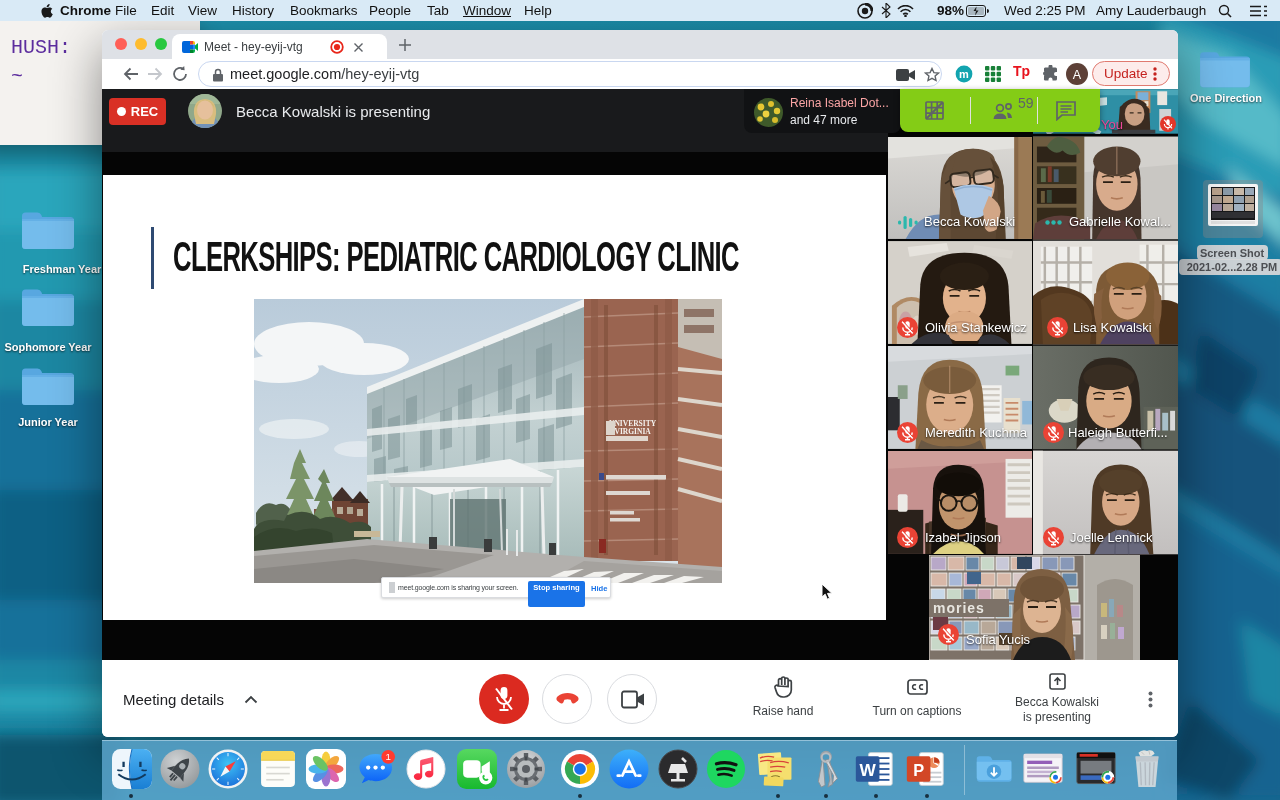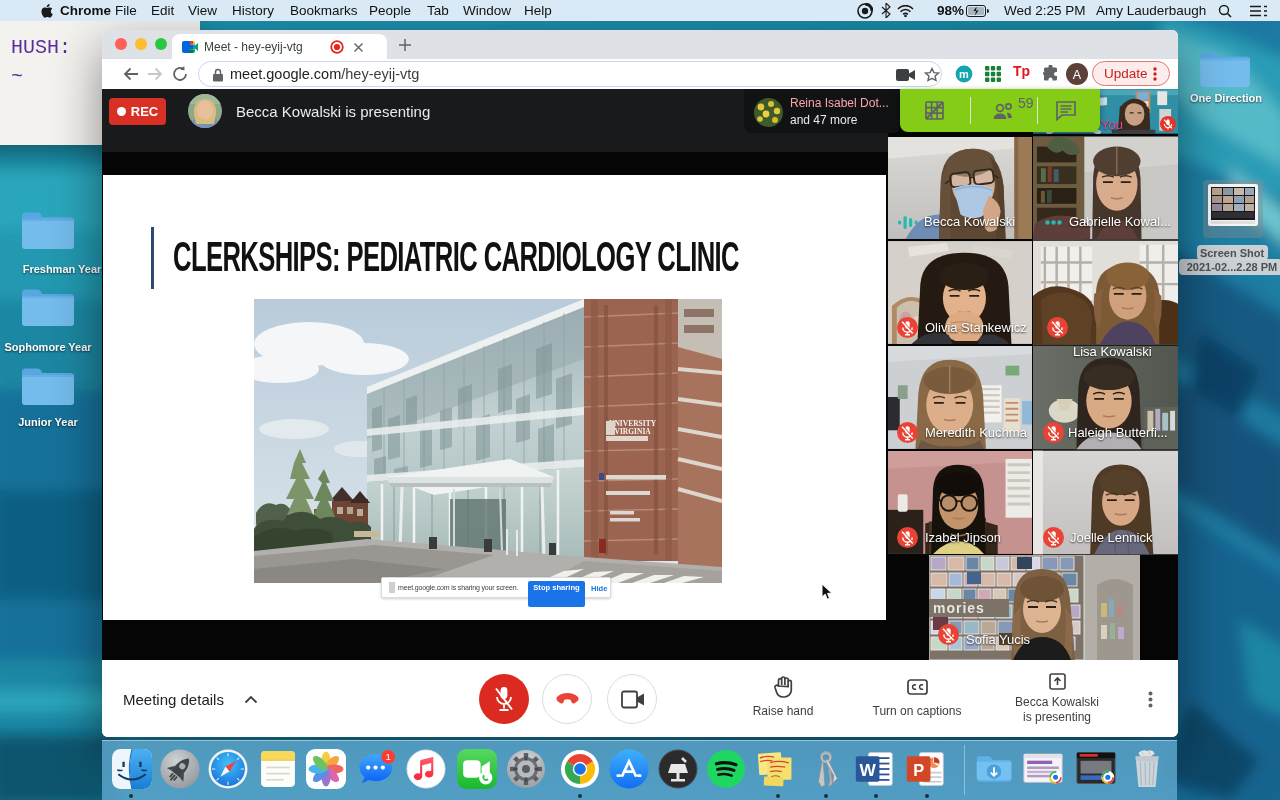--- a/index.html
+++ b/index.html
@@ -94,21 +94,21 @@
         <path d="M10.8 7.4c0-1.7 1.4-2.5 1.5-2.6-.8-1.2-2-1.3-2.5-1.4-1.1-.1-2.1.6-2.6.6-.5 0-1.4-.6-2.3-.6C3.7 3.4 2.6 4 2 5.1c-1.2 2.1-.3 5.2.9 6.9.6.8 1.3 1.8 2.2 1.7.9 0 1.2-.6 2.3-.6 1.1 0 1.4.6 2.3.6.9 0 1.5-.8 2.1-1.7.7-1 .9-1.9 1-2-.1 0-1.9-.8-2-2.6zM8.9 2.3c.5-.6.8-1.4.7-2.3-.7 0-1.6.5-2.1 1.1-.5.5-.9 1.4-.8 2.2.8.1 1.7-.4 2.2-1z" fill="#1a1a1a"></path>
       </svg>
     <span class="mi" style="position:absolute;left:60px;font-weight:bold;">Chrome</span>
     <span class="mi" style="position:absolute;left:115px;">File</span>
     <span class="mi" style="position:absolute;left:151px;">Edit</span>
     <span class="mi" style="position:absolute;left:188px;">View</span>
     <span class="mi" style="position:absolute;left:232px;">History</span>
     <span class="mi" style="position:absolute;left:290px;">Bookmarks</span>
     <span class="mi" style="position:absolute;left:369px;">People</span>
     <span class="mi" style="position:absolute;left:427px;">Tab</span>
-    <span class="mi" style="position:absolute;left:463px;">Window</span>
+    <span class="mi" style="position:absolute;left:463px;text-decoration:underline;">Window</span>
     <span class="mi" style="position:absolute;left:524px;">Help</span>
     <svg style="position:absolute;left:857px;top:3px;" width="16" height="16" viewBox="0 0 16 16">
         <circle cx="8" cy="8" r="7" fill="none" stroke="#1a1a1a" stroke-width="1.6"></circle>
         <circle cx="8" cy="8" r="3.2" fill="#1a1a1a"></circle>
         <path d="M8 1 A7 7 0 0 1 15 8" fill="none" stroke="#1a1a1a" stroke-width="3"></path>
       </svg>
     <svg style="position:absolute;left:881px;top:3px;" width="10" height="15" viewBox="0 0 10 15">
         <path d="M5 0 L5 15 M5 0 L9 4 L1 11 M5 15 L9 11 L1 4" stroke="#1a1a1a" stroke-width="1.1" fill="none"></path>
       </svg>
     <svg style="position:absolute;left:897px;top:5px;" width="17" height="12" viewBox="0 0 17 12">
@@ -863,21 +863,21 @@
             <circle cx="14.5" cy="2.5" r="2.2" fill="#2bb8ad"></circle>
           </svg>
       <span class="nl" style="left:967px;top:125px;">Gabrielle Kowal...</span>
       <svg class="micsvg" style="left:795px;top:228px;">
             <use href="#micico"></use>
           </svg>
       <span class="nl" style="left:823px;top:231px;">Olivia Stankewicz</span>
       <svg class="micsvg" style="left:945px;top:228px;">
             <use href="#micico"></use>
           </svg>
-      <span class="nl" style="left:971px;top:231px;margin-top:24px;">Lisa Kowalski</span>
+      <span class="nl" style="left:971px;top:231px;">Lisa Kowalski</span>
       <svg class="micsvg" style="left:795px;top:333px;">
             <use href="#micico"></use>
           </svg>
       <span class="nl" style="left:823px;top:336px;">Meredith Kuchma</span>
       <svg class="micsvg" style="left:941px;top:333px;">
             <use href="#micico"></use>
           </svg>
       <span class="nl" style="left:966px;top:336px;">Haleigh Butterfi...</span>
       <svg class="micsvg" style="left:795px;top:438px;">
             <use href="#micico"></use>

